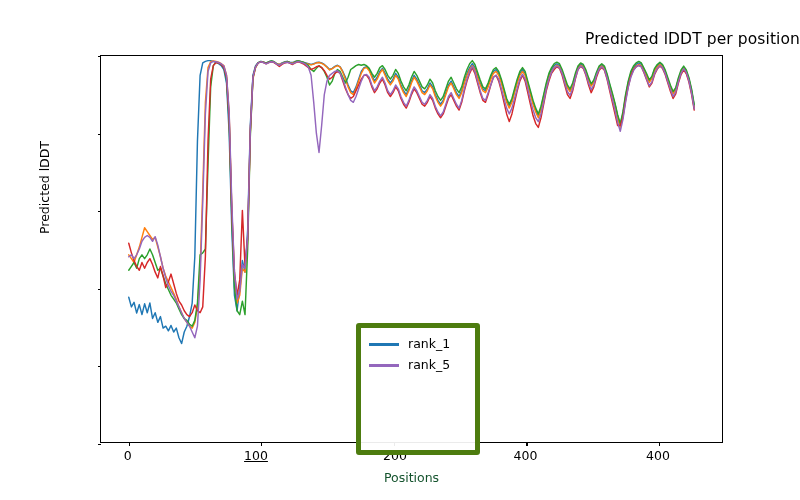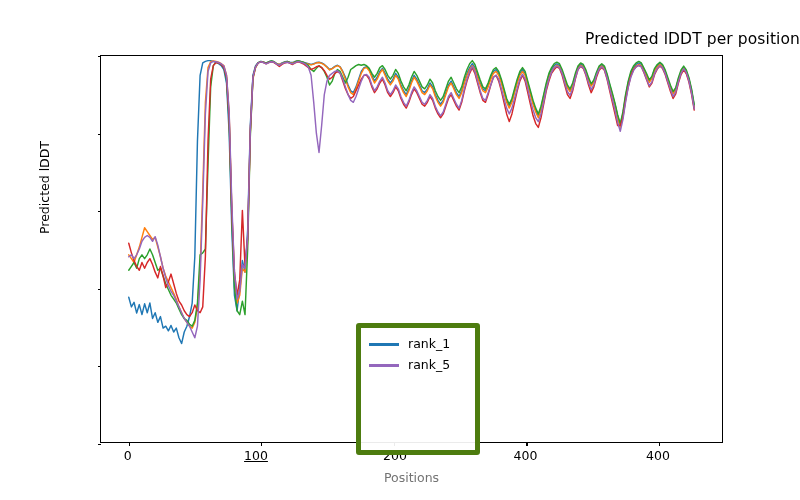--- a/index.html
+++ b/index.html
@@ -12,21 +12,21 @@
   .fig-title{
     position:absolute;left:0;top:30px;width:800px;text-align:right;
     font-size:15.5px;color:#000;letter-spacing:0.1px;
   }
   .ylabel{
     position:absolute;left:-36px;top:180px;width:160px;text-align:center;
     font-size:12.5px;color:#000;transform:rotate(-90deg);transform-origin:center center;
   }
   .xlabel{
     position:absolute;left:100px;top:470px;width:623px;text-align:center;
-    font-size:12.5px;color:#737373;
+    font-size:12.5px;color:#14532d;
   }
   .plotarea{
     position:absolute;left:100px;top:55px;width:623px;height:388px;
     border:1.1px solid #000;box-sizing:border-box;background:#fff;
   }
   .xtick-label{
     position:absolute;top:448px;font-size:12.5px;color:#000;
     text-align:center;width:60px;transform:translateX(-30px);
   }
   .ytick-mark{position:absolute;left:-3.5px;width:3.5px;height:1.1px;background:#000;}

